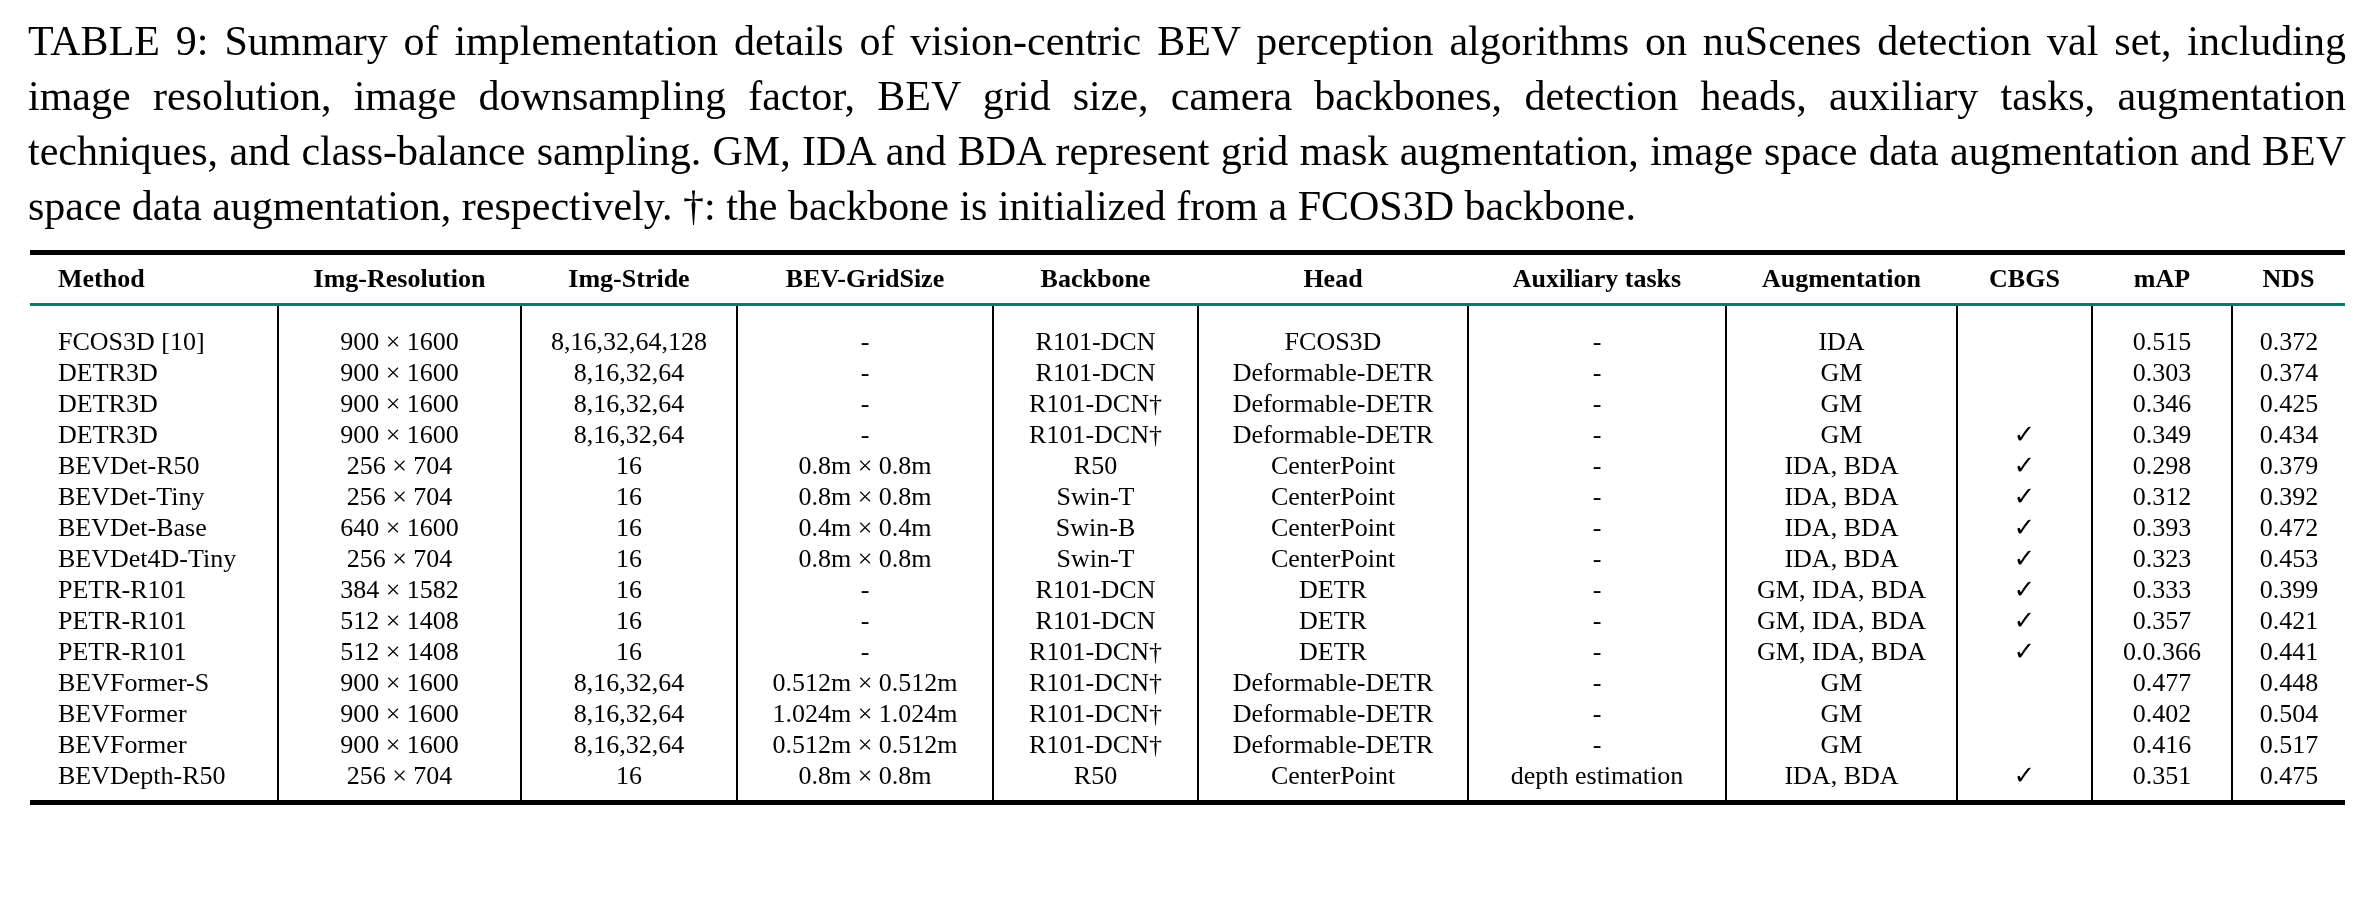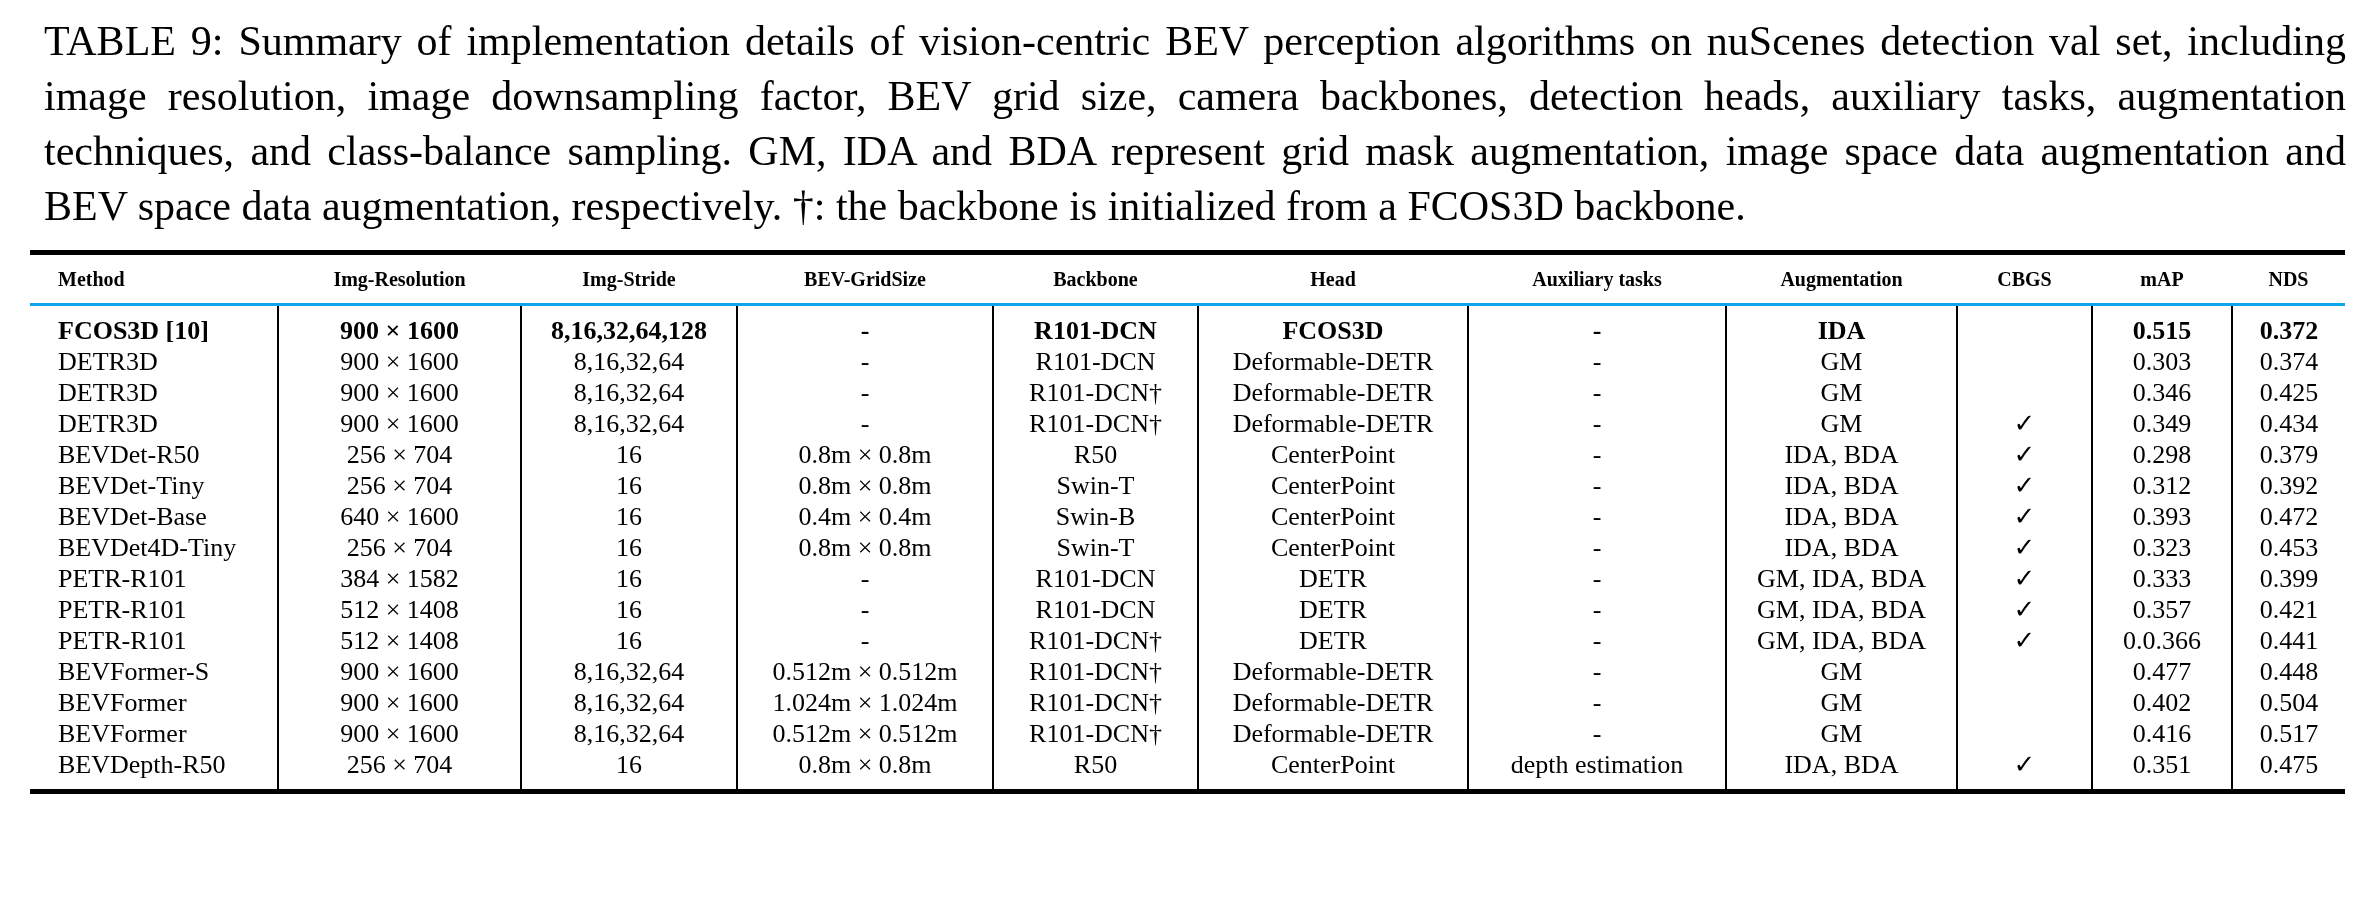--- a/index.html
+++ b/index.html
@@ -6,59 +6,59 @@
   .page {
     position: relative;
     width: 2372px;
     height: 908px;
     background: #ffffff;
     color: #000000;
     font-family: "Liberation Serif", "DejaVu Serif", serif;
     overflow: hidden;
   }
   .caption {
-    margin: 14px 26px 0 44px;
+    margin: 14px 26px 0 28px;
     font-size: 42px;
     line-height: 55px;
     text-align: justify;
     color: #000000;
   }
   table.data-table {
     border-collapse: collapse;
     table-layout: fixed;
     width: 2315px;
     margin: 16px 0 0 30px;
     border-top: 5px solid #000000;
     border-bottom: 5px solid #000000;
   }
   table.data-table thead th {
     font-weight: bold;
-    font-size: 20px;
+    font-size: 26px;
     height: 48px;
     vertical-align: middle;
     text-align: center;
     padding: 0;
-    border-bottom: 3px solid #0ea5e9;
+    border-bottom: 3px solid #0f766e;
     white-space: nowrap;
     overflow: hidden;
   }
   table.data-table thead th.col-method { text-align: left; padding-left: 28px; }
   table.data-table tbody td {
     font-size: 26px;
     height: 31px;
     line-height: 31px;
     text-align: center;
     vertical-align: middle;
     padding: 0;
     white-space: nowrap;
     overflow: hidden;
   }
   table.data-table tbody td + td { border-left: 2px solid #000000; }
   table.data-table tbody td.col-method { text-align: left; padding-left: 28px; }
-  table.data-table tbody tr:first-child td { padding-top: 9px; font-weight: bold; }
+  table.data-table tbody tr:first-child td { padding-top: 20px; }
   table.data-table tbody tr:last-child td { padding-bottom: 9px; }
 </style>
 </head>
 <body>
 
 <div class="page">
   <p class="caption">TABLE 9: Summary of implementation details of vision-centric BEV perception algorithms on nuScenes detection val set, including image resolution, image downsampling factor, BEV grid size, camera backbones, detection heads, auxiliary tasks, augmentation techniques, and class-balance sampling. GM, IDA and BDA represent grid mask augmentation, image space data augmentation and BEV space data augmentation, respectively. †: the backbone is initialized from a FCOS3D backbone.</p>
 
   <table class="data-table">
     <colgroup>

